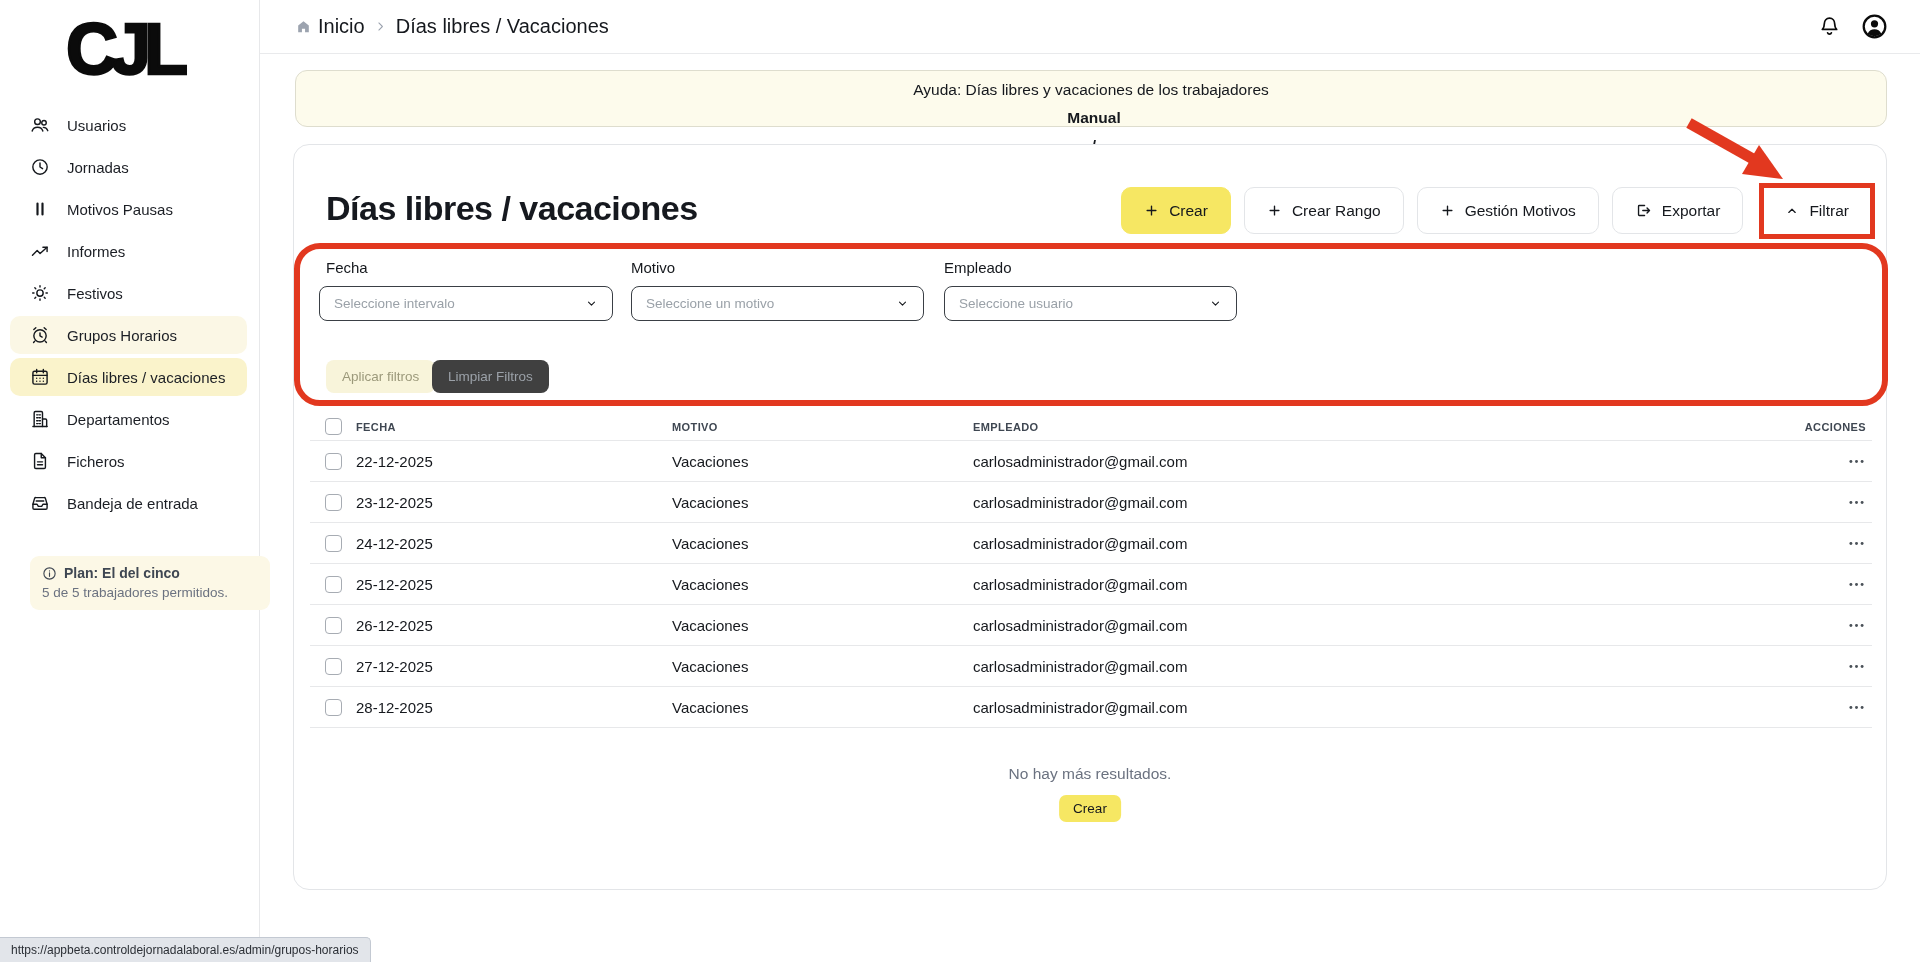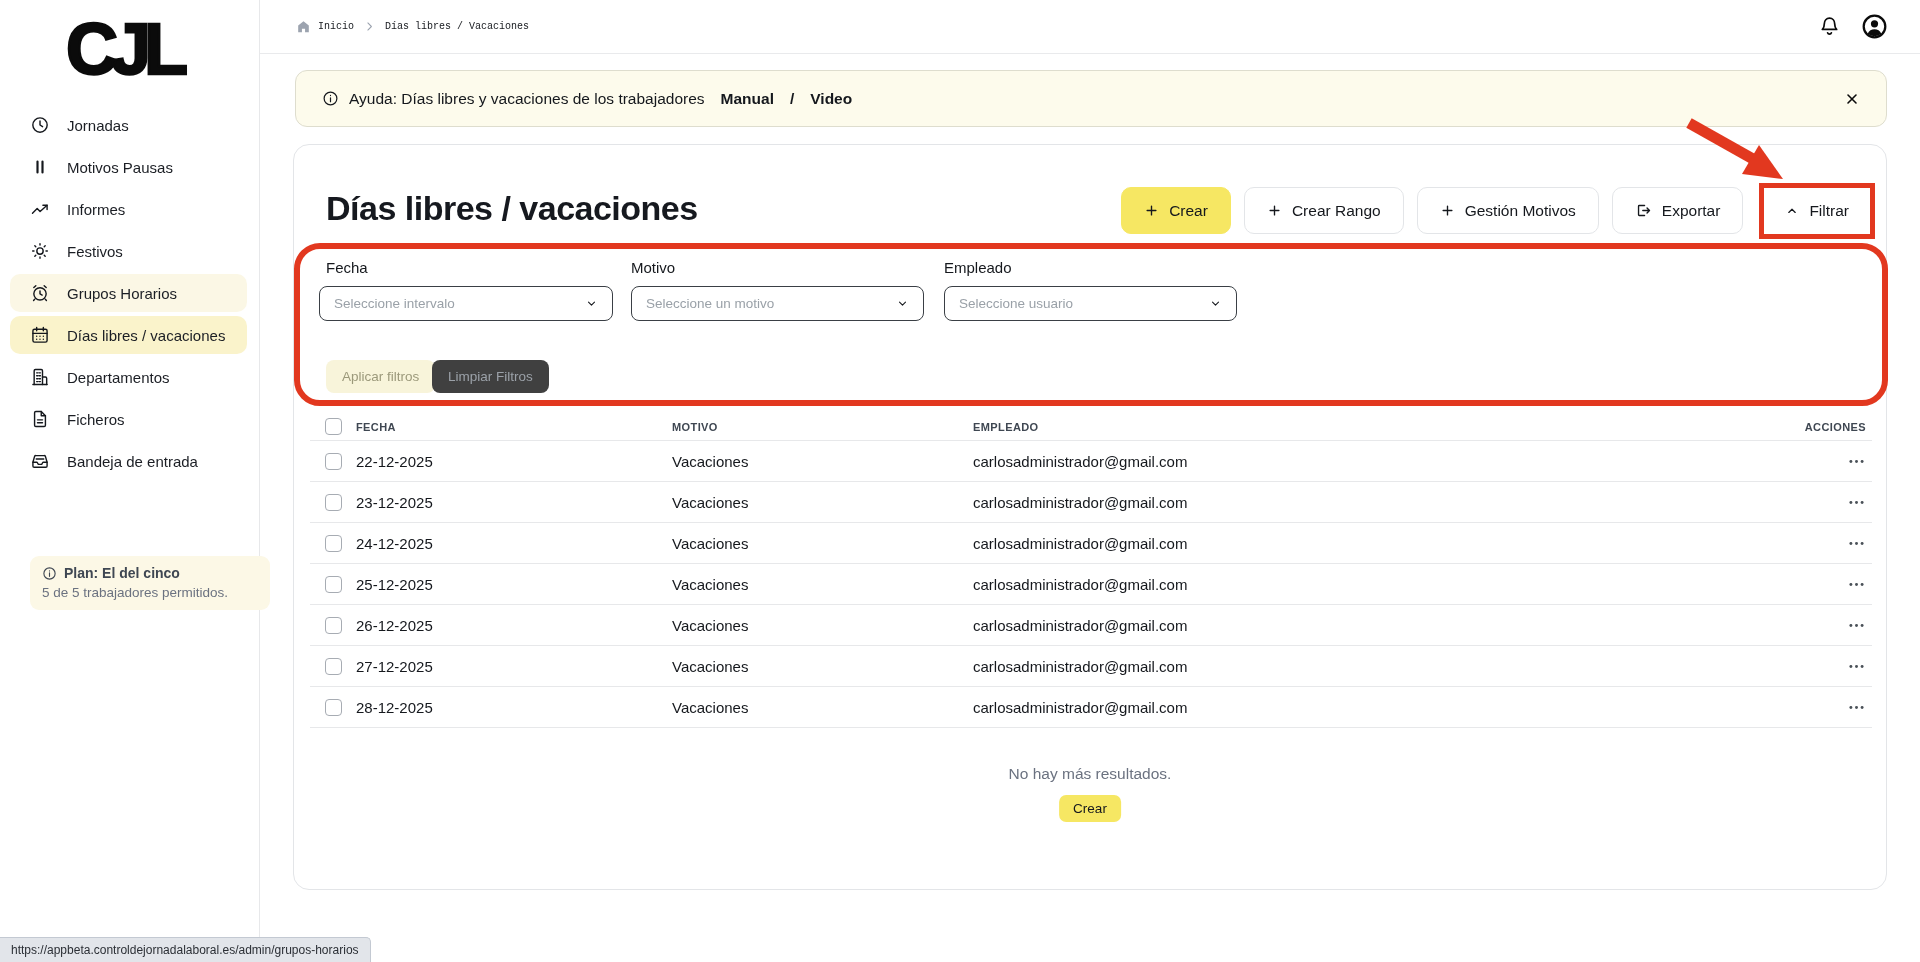--- a/index.html
+++ b/index.html
@@ -22,29 +22,29 @@
   .plan-box { position:absolute; left:10px; top:556px; width:240px;
     background:var(--plan-bg,#FCF8E6); border-radius:9px; padding:9px 12px 10px;margin-left:20px; }
   .plan-title { display:flex; align-items:center; gap:7px; font-size:14px;
     font-weight:bold; color:#3F4752; }
   .plan-sub { margin-top:4px; font-size:13.5px; color:#6B7280; }
 
   
   .topbar { position:absolute; left:260px; top:0; width:1660px; height:54px;
     border-bottom:1px solid #E9EAEC; display:flex; align-items:center;
     padding:0 32px 0 36px; background:#fff; }
-  .crumbs { display:flex; align-items:center; gap:9px; font-size:10px;font-family:Liberation Mono, monospace; }
+  .crumbs { display:flex; align-items:center; gap:9px; font-size:20px; }
   .crumb-home { display:flex; align-items:center; gap:7px; cursor:pointer; }
   .topbar-right { margin-left:auto; display:flex; align-items:center; gap:20px; }
   .icon-btn { background:none; border:none; cursor:pointer; display:flex; }
 
   
   .banner { position:absolute; left:295px; top:70px; width:1592px; height:57px;
     background:var(--banner-bg,#FDFBEC); border:1px solid #DEDDCE; border-radius:12px;
-    display:flex; align-items:center; gap:10px; padding:0 26px; font-size:15.5px; }
+    display:flex; align-items:center; gap:10px; padding:0 26px; font-size:15.5px;flex-direction:column; }
   .banner b { margin-left:6px; }
   .banner .close { margin-left:auto; background:none; border:none; cursor:pointer; display:flex; }
 
   
   .card { position:absolute; left:293px; top:144px; width:1594px; height:746px;
     background:#fff; border:1px solid #E3E5E8; border-radius:16px; }
   .card-title { position:absolute; left:32px; top:44px; font-size:34px;
     font-weight:bold; letter-spacing:-.5px; color:#16191f; }
   .actions-row { position:absolute; top:42px; right:20px; display:flex;
     gap:13px; align-items:center; }
@@ -97,20 +97,29 @@
     border-top-right-radius:5px; font-size:12px; color:#2b2f35;
     display:flex; align-items:center; padding:0 11px; }
 </style>
 </head>
 <body>
 
 <aside class="sidebar">
   <div class="logo">CJL</div>
 
   <nav class="nav">
+    <div class="nav-item">
+      <svg width="20" height="20" viewBox="0 0 24 24" fill="none" stroke="#15181d" stroke-width="1.7" stroke-linecap="round" stroke-linejoin="round">
+          <circle cx="9" cy="8" r="3.4"></circle>
+          <path d="M2.6 19.2c.9-3 3.4-4.6 6.4-4.6s5.5 1.6 6.4 4.6"></path>
+          <circle cx="16.8" cy="9.2" r="2.7"></circle>
+          <path d="M16 14.9c2.6.2 4.6 1.6 5.3 3.9"></path>
+        </svg>
+      <span>Usuarios</span>
+    </div>
     <div class="nav-item">
       <svg width="20" height="20" viewBox="0 0 24 24" fill="none" stroke="#15181d" stroke-width="1.7" stroke-linecap="round" stroke-linejoin="round">
           <circle cx="12" cy="12" r="8.6"></circle>
           <path d="M12 7.2V12l3.1 2"></path>
         </svg>
       <span>Jornadas</span>
     </div>
     <div class="nav-item">
       <svg width="20" height="20" viewBox="0 0 24 24" fill="none" stroke="#15181d" stroke-width="2.6" stroke-linecap="round">
           <path d="M9 5.5v13M15 5.5v13"></path>

